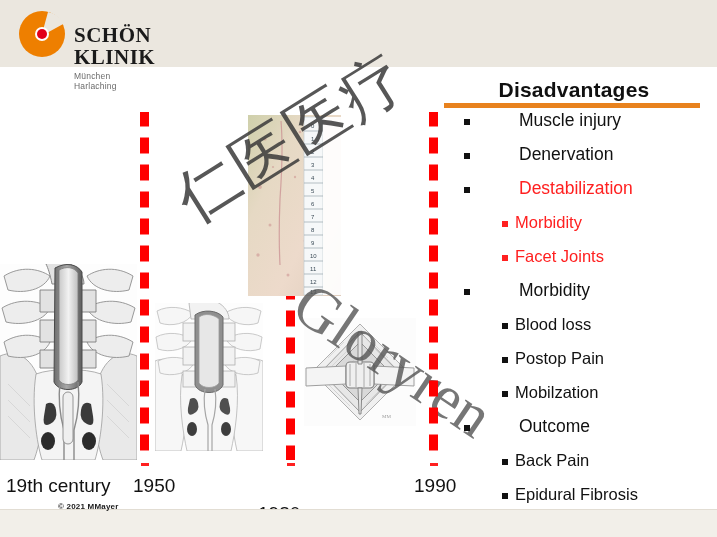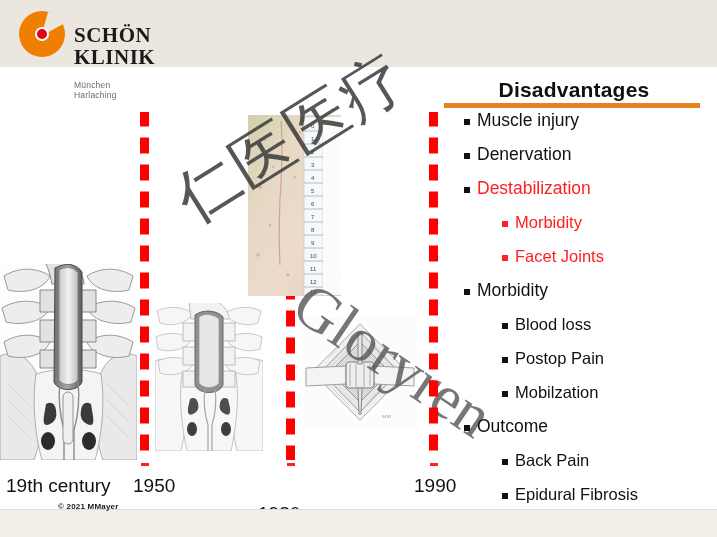--- a/index.html
+++ b/index.html
@@ -22,21 +22,21 @@
   .logo-text{position:absolute;left:56px;top:16px;}
   .logo-l1,.logo-l2{
     font-family:"Liberation Serif",serif;
     font-weight:bold;font-size:21px;line-height:21px;
     letter-spacing:.5px;color:#1a1a1a;
   }
   .logo-l1{margin-top:3px;}
   .logo-l2{margin-top:1px;}
   .logo-sub{
     font-family:"Liberation Sans",sans-serif;
-    font-size:8.5px;color:#6b6b6b;margin-top:12px;letter-spacing:.2px;
+    font-size:8.5px;color:#6b6b6b;margin-top:3px;letter-spacing:.2px;
   }
 
   
   .footer{
     position:absolute;left:0;top:509px;width:717px;height:28px;
     background:#f2efe9;border-top:1px solid #e2ddd3;
   }
   .copyright{
     position:absolute;left:58px;top:502px;
     font-family:"Liberation Sans",sans-serif;
@@ -83,21 +83,21 @@
     display:flex;align-items:flex-start;
     font-family:"Liberation Sans",sans-serif;
     line-height:1.0;
   }
   .b .sq{
     display:inline-block;flex:0 0 auto;
     width:6px;height:6px;margin-top:7px;margin-right:7px;
     background:#111;
   }
   .b .tx{font-size:17.5px;color:#111;white-space:nowrap;}
-  .lvl1{margin-left:12px;height:34px;}
+  .lvl1{margin-left:12px;height:34px;gap:42px;}
   .lvl2{margin-left:50px;height:34px;}
   .lvl2 .tx{font-size:16.5px;}
   .red .tx{color:#ff2020;}
   .redsq .sq{background:#ff2020;}
 
   
   .watermark{
     position:absolute;left:150px;top:140px;
     width:430px;height:300px;
     pointer-events:none;

